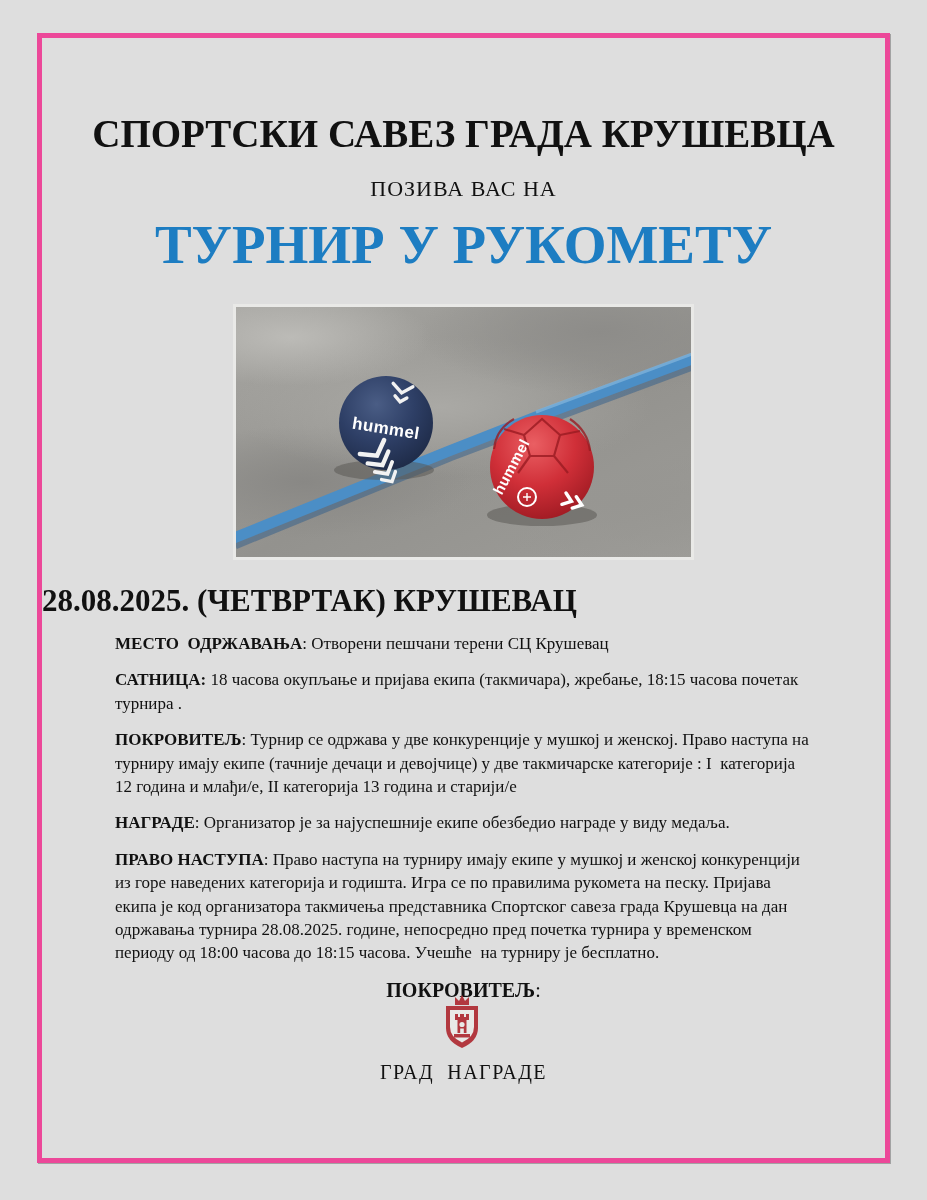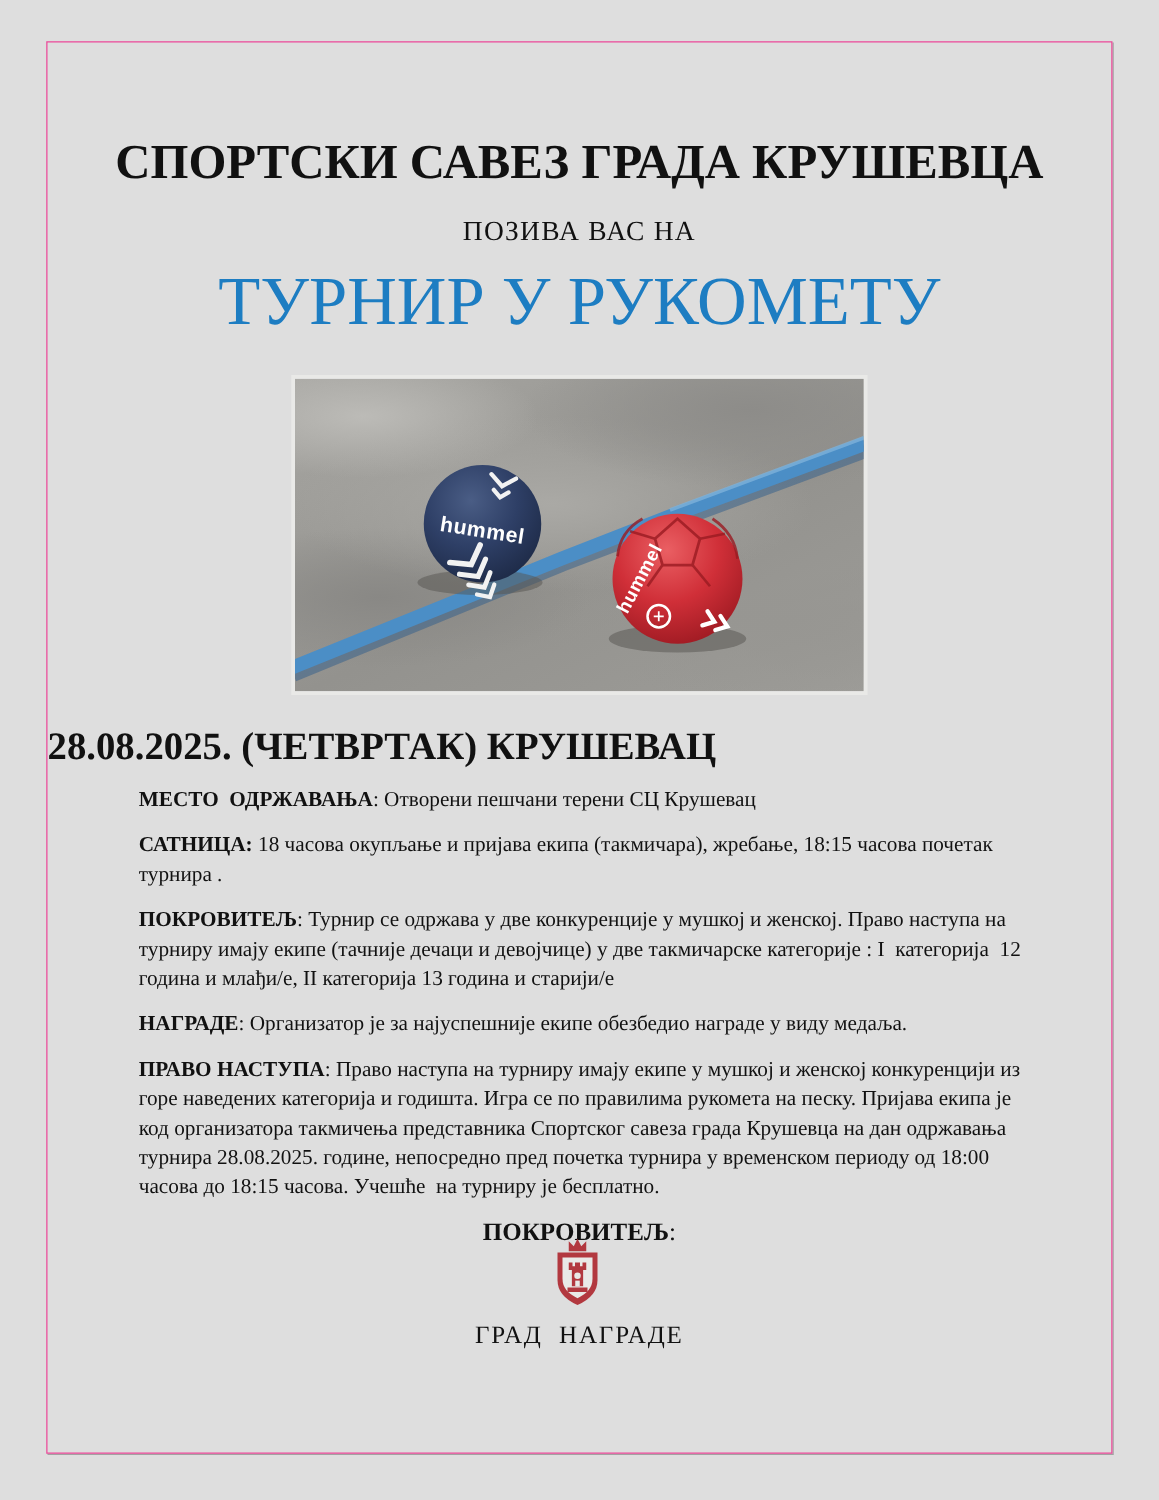--- a/index.html
+++ b/index.html
@@ -7,36 +7,36 @@
   body {
     width: 927px; height: 1200px;
     font-family: "Liberation Serif", "DejaVu Serif", serif;
     color: #111;
     position: relative;
   }
   .canvas { position: relative; width: 927px; height: 1200px; overflow: hidden; }
   .frame {
     position: absolute; left: 37px; top: 33px;
     width: 853px; height: 1130px;
-    border: 1px solid #ec4899;
+    border: 5px solid #ec4899;
     box-shadow: 1px 1px 0 #a2a2a2;
     background: #dedede;
   }
   .org-title {
     margin-top: 72px; text-align: center;
     font-size: 39px; font-weight: bold; line-height: 48px;
     letter-spacing: 0;
   }
   .invite {
     margin-top: 18px; text-align: center;
     font-size: 22px; line-height: 26px; letter-spacing: 1px;
   }
   .event-title {
     margin-top: 8px; text-align: center;
-    font-size: 55px; font-weight: normal; line-height: 70px;
+    font-size: 55px; font-weight: bold; line-height: 70px;
     color: var(--accent, #1d7dc2);
   }
   .photo-wrap { margin-top: 24px; display: flex; justify-content: center; }
   .photo {
     width: 461px; height: 256px;
     border: 3px solid #e9e9e7;
     background:
       radial-gradient(ellipse 200px 70px at 12% 12%, #bcbbb7 0%, rgba(188,187,183,0) 70%),
       radial-gradient(ellipse 260px 90px at 80% 10%, #8d8c89 0%, rgba(141,140,137,0) 70%),
       radial-gradient(ellipse 300px 100px at 45% 40%, #aaa9a5 0%, rgba(170,169,165,0) 70%),

